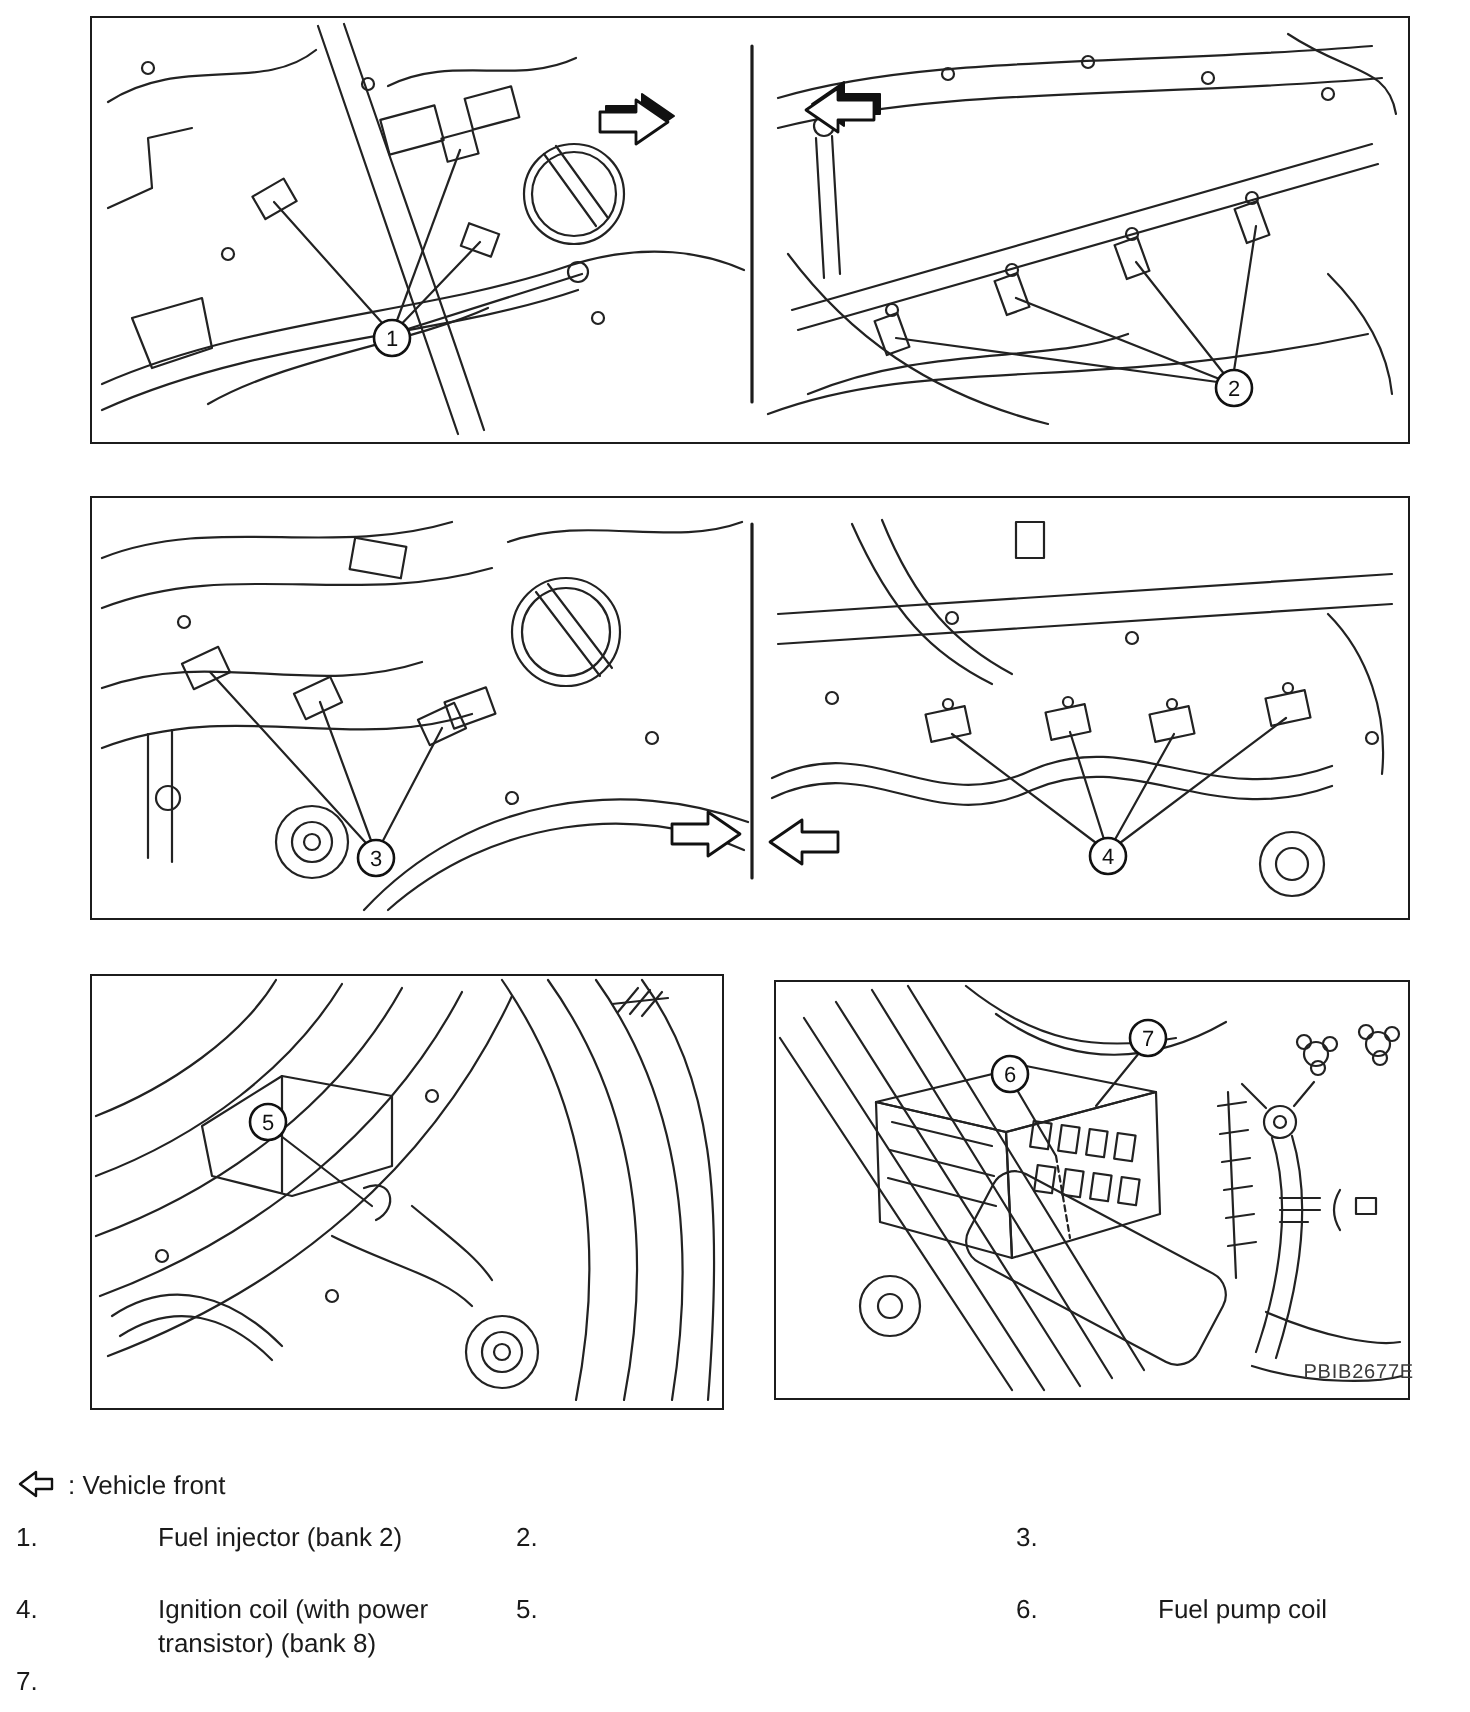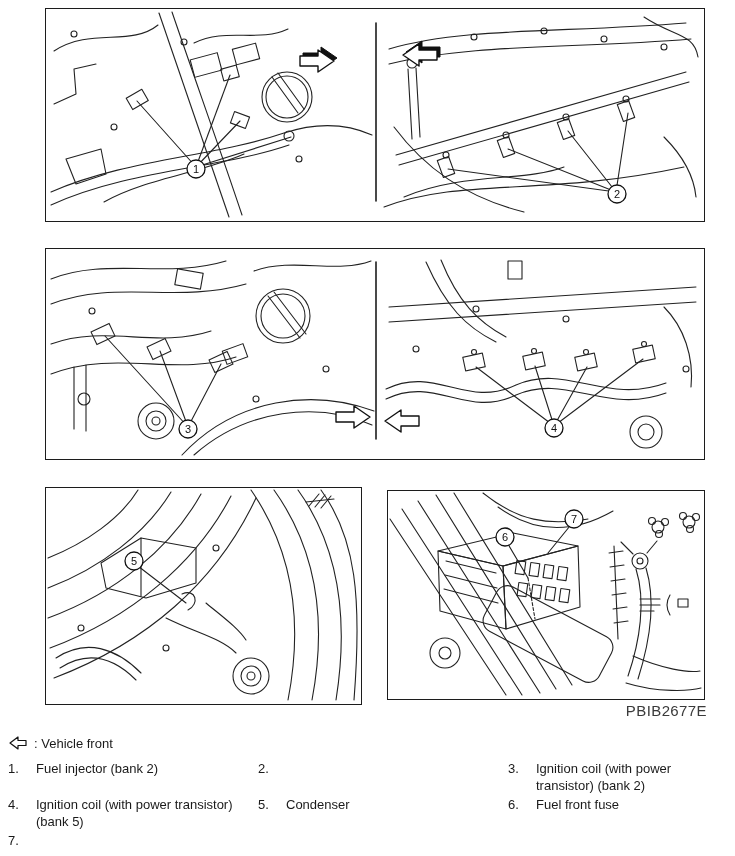--- a/index.html
+++ b/index.html
@@ -7,29 +7,29 @@
         font-family:"Liberation Sans",sans-serif;color:#1a1a1a;overflow:hidden;}
   .panel{position:absolute;border:1.6px solid #1c1c1c;background:#fff;box-sizing:border-box;}
   .panel svg{display:block;}
   .ln{fill:none;stroke:#222;stroke-width:1.1;stroke-linecap:round;stroke-linejoin:round;}
   .lnb{fill:none;stroke:#1c1c1c;stroke-width:1.6;stroke-linecap:round;}
   .callout-circle{fill:#ffffff;stroke:#111;stroke-width:1.3;}
   .callout-num{font-family:"Liberation Sans",sans-serif;font-size:11px;fill:#111;
                text-anchor:middle;}
   .arrow-white{fill:#ffffff;stroke:#111;stroke-width:1.4;stroke-linejoin:round;}
   .arrow-black{fill:#111;stroke:#111;stroke-width:1;stroke-linejoin:round;}
-  .img-code{position:absolute;top:702px;right:28px;font-size:15px;color:#3a3a3a;
+  .img-code{position:absolute;top:681px;right:28px;font-size:10px;color:#3a3a3a;
             letter-spacing:.4px;}
   .legend{position:absolute;left:8px;top:735px;width:722px;}
-  .front-note{display:flex;align-items:center;gap:6px;height:16px;font-size:13px;}
+  .front-note{display:flex;align-items:flex-start;gap:6px;height:16px;font-size:13px;}
   .legend-grid{display:grid;grid-template-columns:250px 250px 222px;row-gap:2px;
                margin-top:9px;}
   .legend-item{display:flex;font-size:13px;line-height:17px;min-height:34px;}
   .legend-item .num{width:28px;flex:0 0 28px;}
-  .legend-item .lbl{width:200px;}
+  .legend-item .lbl{width:200px;margin-left:43px;}
   .row3{min-height:17px;}
 </style>
 </head>
 <body>
 
 <div class="page">
 
   <div class="panel" style="left:45px;top:8px;width:660px;height:214px;">
     <svg width="656" height="210" viewBox="0 0 656 210">
 
@@ -348,33 +348,31 @@
     <div class="legend-grid">
       <div class="legend-item">
         <span class="num">1.</span>
         <span class="lbl">Fuel injector (bank 2)</span>
       </div>
       <div class="legend-item">
         <span class="num">2.</span>
       </div>
       <div class="legend-item">
         <span class="num">3.</span>
-        <span class="lbl">Ignition coil (with power transistor) (bank 2)</span>
       </div>
       <div class="legend-item">
         <span class="num">4.</span>
-        <span class="lbl">Ignition coil (with power transistor) (bank 5)</span>
+        <span class="lbl">Ignition coil (with power transistor) (bank 8)</span>
       </div>
       <div class="legend-item">
         <span class="num">5.</span>
-        <span class="lbl">Condenser</span>
       </div>
       <div class="legend-item">
         <span class="num">6.</span>
-        <span class="lbl">Fuel front fuse</span>
+        <span class="lbl">Fuel pump coil</span>
       </div>
       <div class="legend-item row3">
         <span class="num">7.</span>
       </div>
     </div>
   </div>
 
 </div>
 
 </body></html>

